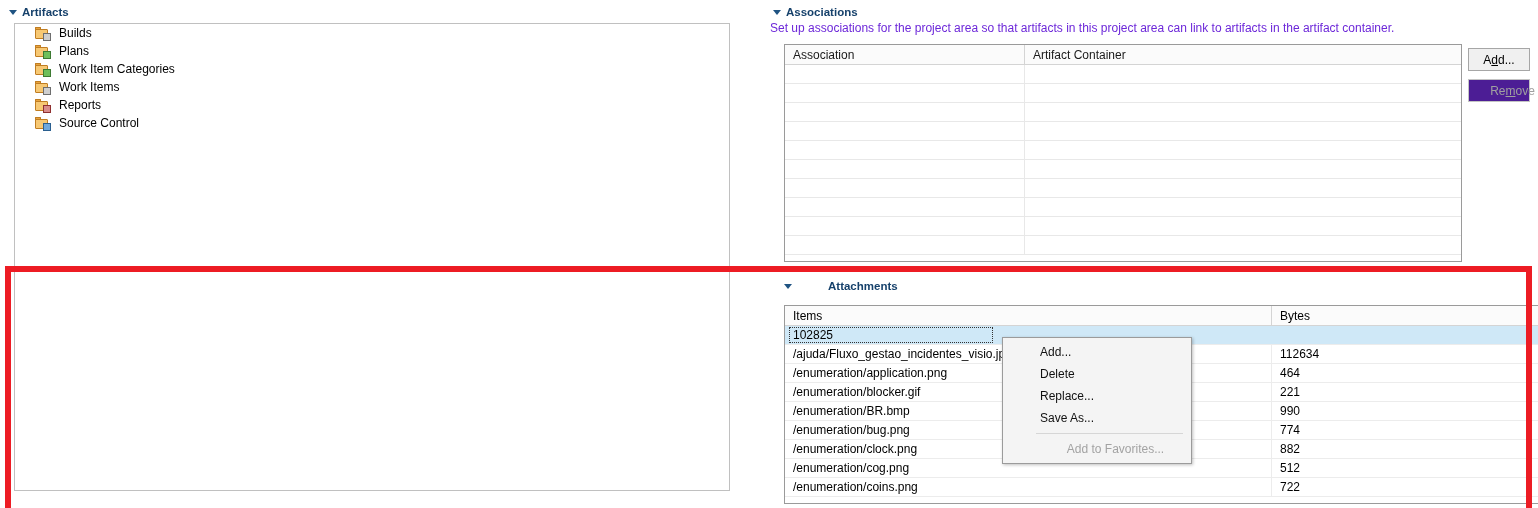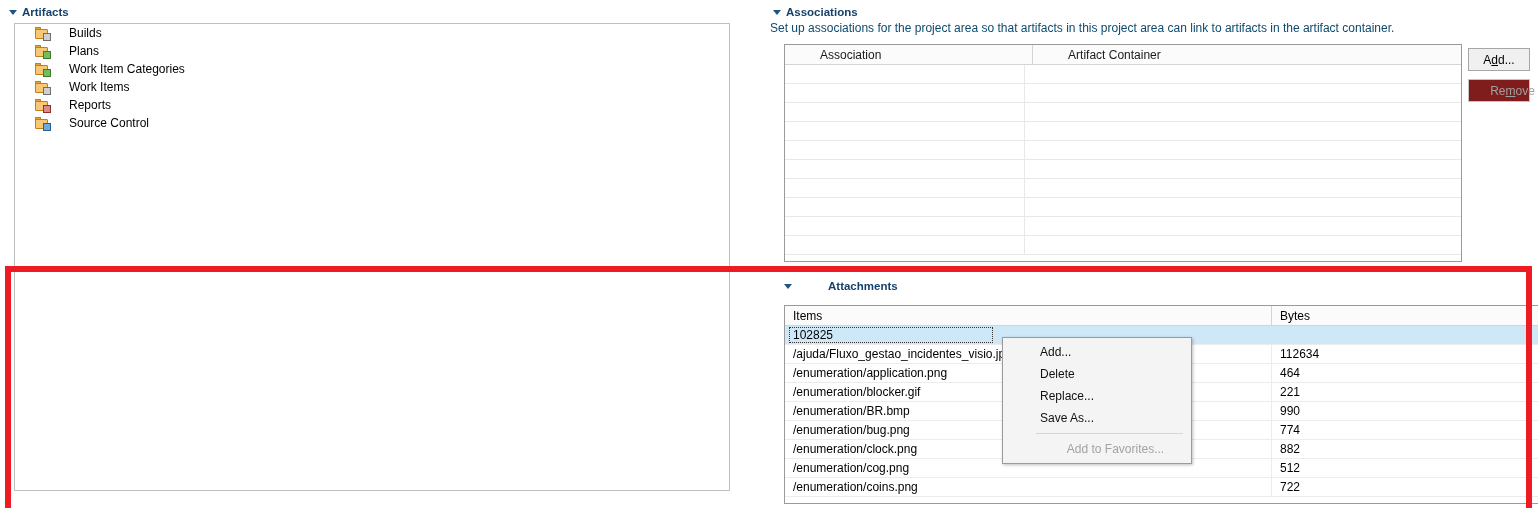--- a/index.html
+++ b/index.html
@@ -34,21 +34,21 @@
   #left-panel { position: absolute; left: 0; top: 0; width: 746px; height: 508px; }
   #left-head { position: absolute; left: 0; top: 3px; }
   #tree-box {
     position: absolute; left: 14px; top: 23px;
     width: 716px; height: 468px;
     border: 1px solid #c0c0c0;
     background: #ffffff;
     overflow: hidden;
   }
   .tree-item {
-    display: flex; align-items: center; gap: 18px;
+    display: flex; align-items: center; gap: 8px;
     height: 18px; padding-left: 20px;
     font-size: 12px;
   }
   .folder-ico { position: relative; width: 16px; height: 14px; flex: none; }
   .folder-ico .tab {
     position: absolute; left: 0; top: 1px; width: 6px; height: 3px;
     background: #e8a33d; border: 1px solid #c07d22; border-bottom: none;
     border-radius: 1px 1px 0 0;
   }
   .folder-ico .body {
@@ -62,60 +62,60 @@
   .folder-ico .ov.green { background: #6fbf5a; border-color: #3d7a32; }
   .folder-ico .ov.blue  { background: #6fa8dc; border-color: #2a5f8f; }
   .folder-ico .ov.gray  { background: #cfcfcf; border-color: #6e6e6e; }
   .folder-ico .ov.red   { background: #d98b8b; border-color: #8f3030; }
 
   
   #right-panel { position: absolute; left: 762px; top: 0; width: 776px; height: 508px; }
   #assoc-head { position: absolute; left: 2px; top: 3px; }
   #assoc-desc {
     position: absolute; left: 8px; top: 21px;
-    font-size: 12px; color: #0c4a6e; white-space: nowrap;
+    font-size: 12px; color: #6d28d9; white-space: nowrap;
   }
 
   
   .tbl-frame {
     position: absolute;
     border: 1px solid #9a9a9a;
     background: #ffffff;
     overflow: hidden;
   }
   .tbl-head {
     display: flex; height: 20px;
     background: #fbfbfb;
     border-bottom: 1px solid #d4d4d4;
   }
   .tbl-head .th {
     font-size: 12px; color: #1a1a1a;
     padding: 3px 0 0 8px;
     border-right: 1px solid #d4d4d4;
-    overflow: hidden; white-space: nowrap; margin-left: 27px;
+    overflow: hidden; white-space: nowrap;
   }
   .tbl-head .th.last { border-right: none; }
   .row { display: flex; height: 19px; border-bottom: 1px solid #e8e8e8; }
   .row .cell {
     font-size: 12px; padding: 2px 0 0 8px;
     border-right: 1px solid #e8e8e8;
     overflow: hidden; white-space: nowrap;
   }
   .row .cell.last { border-right: none; }
 
   
   .btn {
     display: flex; align-items: center; justify-content: center;
     background: #f0f0f0;
     border: 1px solid #a6a6a6;
     font-size: 12px; color: #000;
     height: 23px;
     cursor: default;
   }
-  .btn.disabled { color: #a0a0a0; border-color: #c4c4c4; background: #7f1d1d; padding-left: 27px; }
+  .btn.disabled { color: #a0a0a0; border-color: #c4c4c4; background: #4c1d95; padding-left: 27px; }
   .mn { text-decoration: underline; }
 
   
   #att-head { position: absolute; left: 22px; top: 277px; gap: 36px; }
   #red-box {
     position: absolute; left: 5px; top: 266px;
     width: 1527px; height: 242px;
     border: 6px solid #ed1c24;
     border-bottom: none;
     pointer-events: none;

